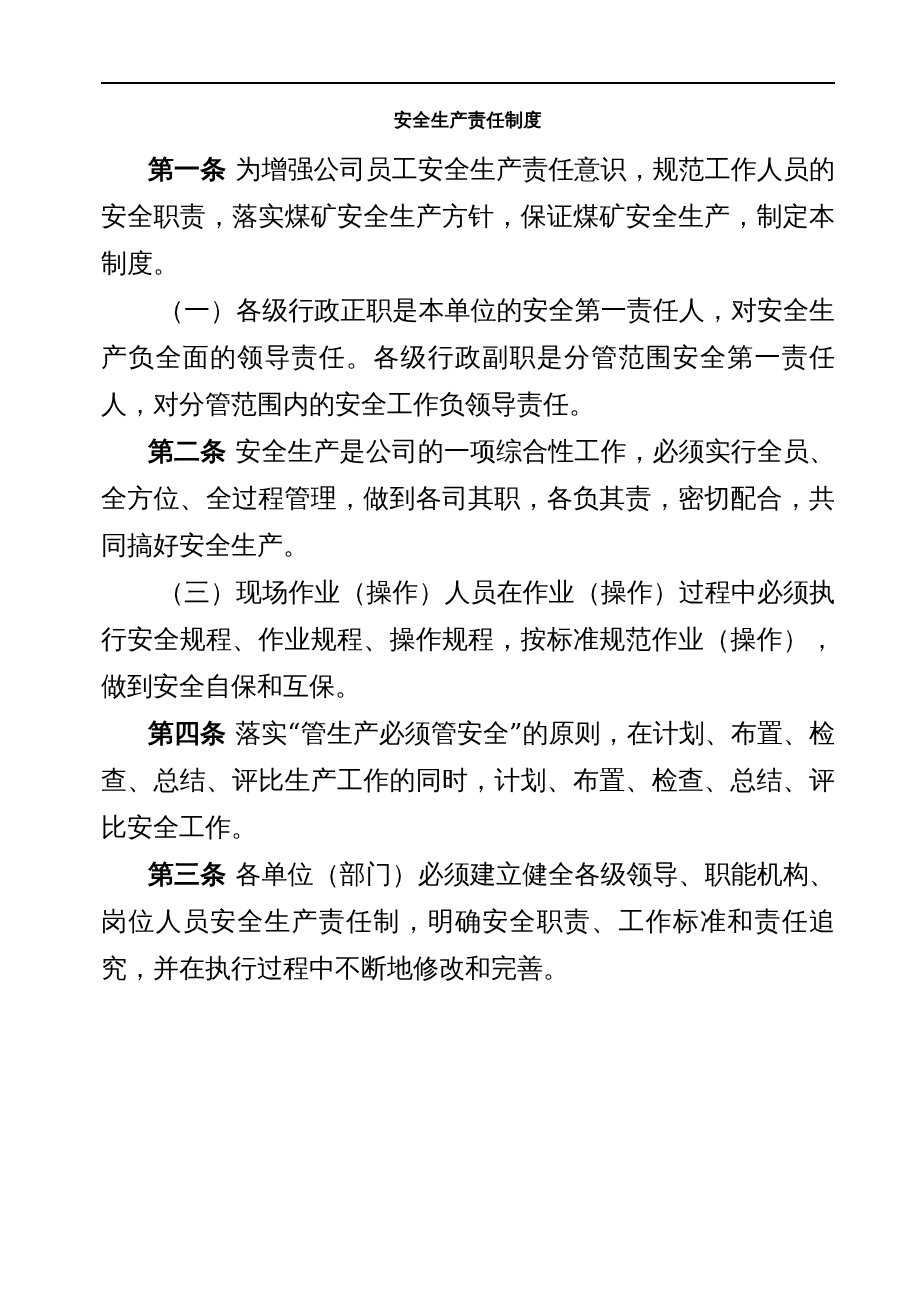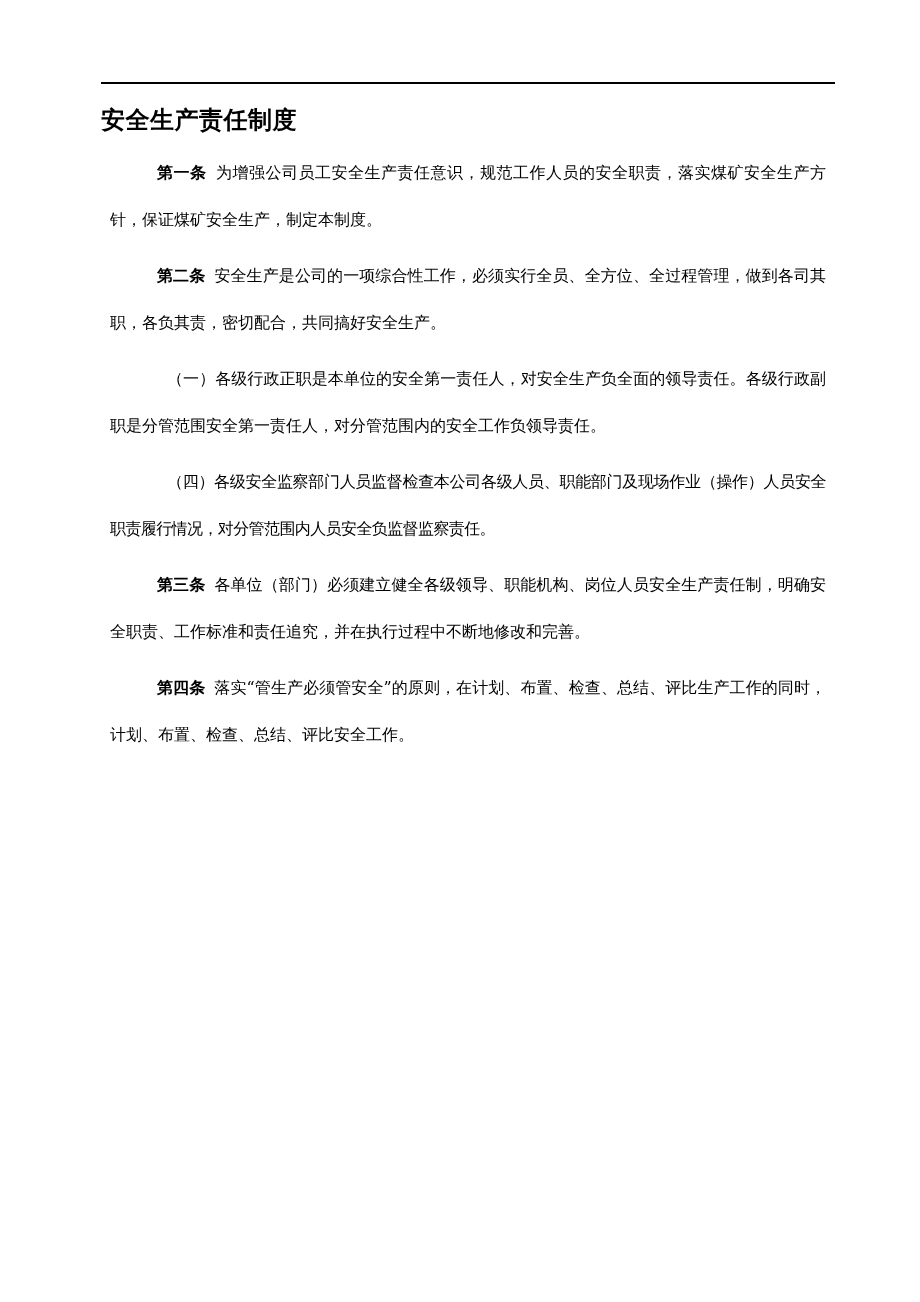--- a/index.html
+++ b/index.html
@@ -30,31 +30,31 @@
   }
   .content {
     position: absolute;
     left: 101px;
     top: 100px;
     width: 734px;
   }
   .doc-title {
     font-family: "DejaVu Serif", "Liberation Serif", serif;
     font-weight: bold;
-    font-size: 24px;
+    font-size: 18px;
     line-height: 40px;
-    text-align: left;
+    text-align: center;
     letter-spacing: 0.5px;
     margin: 0 0 6px 0;
     padding: 0;
   }
   p.para {
-    font-size: 16px;
+    font-size: 26px;
     line-height: 47px;
-    margin: 9px;
+    margin: 0;
     padding: 0;
     text-align: justify;
     text-justify: inter-ideograph;
     text-align-last: left;
     word-break: break-all;
   }
   p.article {
     text-indent: 47px;
   }
   p.clause {
@@ -79,37 +79,37 @@
   <div class="header-rule"></div>
 
   <div class="content">
 
     <h1 class="doc-title">安全生产责任制度</h1>
 
     <p class="para article">
       <span class="label">第一条</span><span class="gap"></span><span>为增强公司员工安全生产责任意识，规范工作人员的安全职责，落实煤矿安全生产方针，保证煤矿安全生产，制定本制度。</span>
     </p>
 
+    <p class="para clause">
+      <span>（一）各级行政正职是本单位的安全第一责任人，对安全生产负全面的领导责任。各级行政副职是分管范围安全第一责任人，对分管范围内的安全工作负领导责任。</span>
+    </p>
+
     <p class="para article">
       <span class="label">第二条</span><span class="gap"></span><span>安全生产是公司的一项综合性工作，必须实行全员、全方位、全过程管理，做到各司其职，各负其责，密切配合，共同搞好安全生产。</span>
     </p>
 
+
     <p class="para clause">
-      <span>（一）各级行政正职是本单位的安全第一责任人，对安全生产负全面的领导责任。各级行政副职是分管范围安全第一责任人，对分管范围内的安全工作负领导责任。</span>
+      <span>（三）现场作业（操作）人员在作业（操作）过程中必须执行安全规程、作业规程、操作规程，按标准规范作业（操作），做到安全自保和互保。</span>
     </p>
 
 
-
-    <p class="para clause tight">
-      <span>（四）各级安全监察部门人员监督检查本公司各级人员、职能部门及现场作业（操作）人员安全职责履行情况，对分管范围内人员安全负监督监察责任。</span>
+    <p class="para article">
+      <span class="label">第四条</span><span class="gap"></span><span>落实“管生产必须管安全”的原则，在计划、布置、检查、总结、评比生产工作的同时，计划、布置、检查、总结、评比安全工作。</span>
     </p>
 
     <p class="para article">
       <span class="label">第三条</span><span class="gap"></span><span>各单位（部门）必须建立健全各级领导、职能机构、岗位人员安全生产责任制，明确安全职责、工作标准和责任追究，并在执行过程中不断地修改和完善。</span>
-    </p>
-
-    <p class="para article">
-      <span class="label">第四条</span><span class="gap"></span><span>落实“管生产必须管安全”的原则，在计划、布置、检查、总结、评比生产工作的同时，计划、布置、检查、总结、评比安全工作。</span>
     </p>
 
 
   </div>
 </div>
 
 </body></html>

